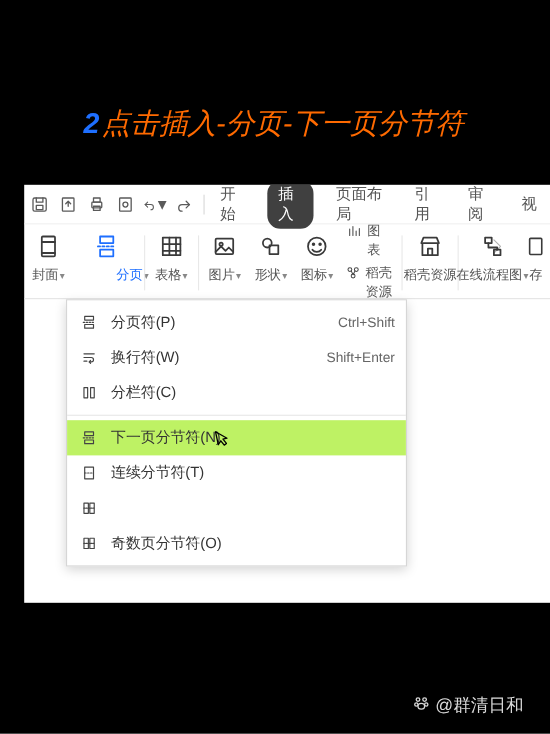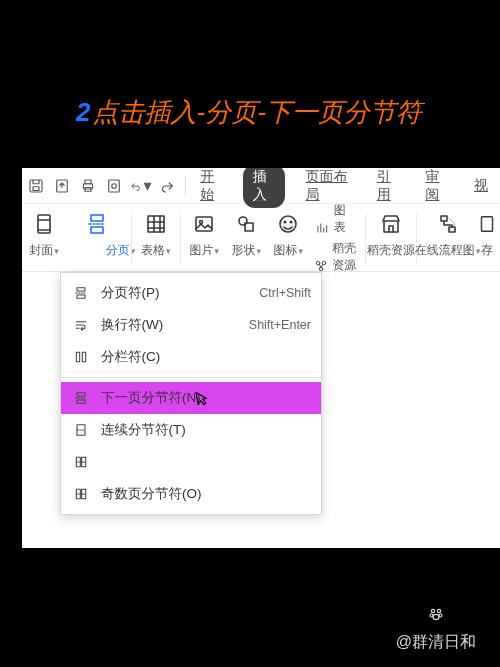--- a/index.html
+++ b/index.html
@@ -60,21 +60,20 @@
     margin: 0 2px;
   }
   .tabs {
     display: flex;
     align-items: center;
     gap: 14px;
     padding-right: 2px;
     font-size: 14px;
     color: #555;
     margin-left: auto;
-    text-decoration: underline;
   }
   .tabs .tab { padding: 3px 6px; border-radius: 4px; cursor: default; }
   .tabs .tab.active {
     background: #404040;
     color: #fff;
     padding: 4px 10px;
     border-radius: 12px;
   }
   
   .ribbon {
@@ -125,52 +124,52 @@
     flex-direction: column;
     justify-content: center;
     gap: 4px;
     padding: 0 4px;
     font-size: 12px;
     color: #555;
     height: 56px;
   }
   .ribbon .double-col .mini {
     display: flex;
-    align-items: flex-end;
+    align-items: flex-start;
     gap: 4px;
   }
   .ribbon .double-col .mini-icon {
     width: 16px; height: 16px;
     display: flex; align-items: center; justify-content: center;
     font-size: 14px;
     color: #444;
   }
   
   .dropdown {
     position: absolute;
     top: 104px;
     left: 38px;
-    width: 262px;
+    width: 310px;
     background: #fff;
     border: 1px solid #d6d6d6;
     box-shadow: 0 3px 10px rgba(0,0,0,.18);
     padding: 4px 0;
     font-size: 13.5px;
     color: #333;
   }
   .dropdown .item {
     display: flex;
     align-items: center;
     height: 32px;
     padding: 0 10px;
     gap: 10px;
     position: relative;
   }
   .dropdown .item.hovered {
-    background: #d946ef;
+    background: #bef264;
   }
   .dropdown .item .d-icon {
     width: 20px;
     height: 20px;
     display: flex;
     align-items: center;
     justify-content: center;
     color: #444;
     font-size: 15px;
   }
@@ -195,21 +194,20 @@
   }
   .watermark {
     position: absolute;
     bottom: 14px;
     right: 24px;
     color: #d8d8d8;
     font-size: 16px;
     display: flex;
     align-items: center;
     gap: 4px;
-    flex-direction: column;
   }
   .watermark .paw { font-size: 18px; }
   
   svg { stroke: currentColor; fill: none; stroke-width: 1.6; stroke-linecap: round; stroke-linejoin: round; }
 </style>
 </head>
 <body>
 
 <div class="caption">
   <span class="step-num">2</span><span>点击插入-分页-下一页分节符</span>

